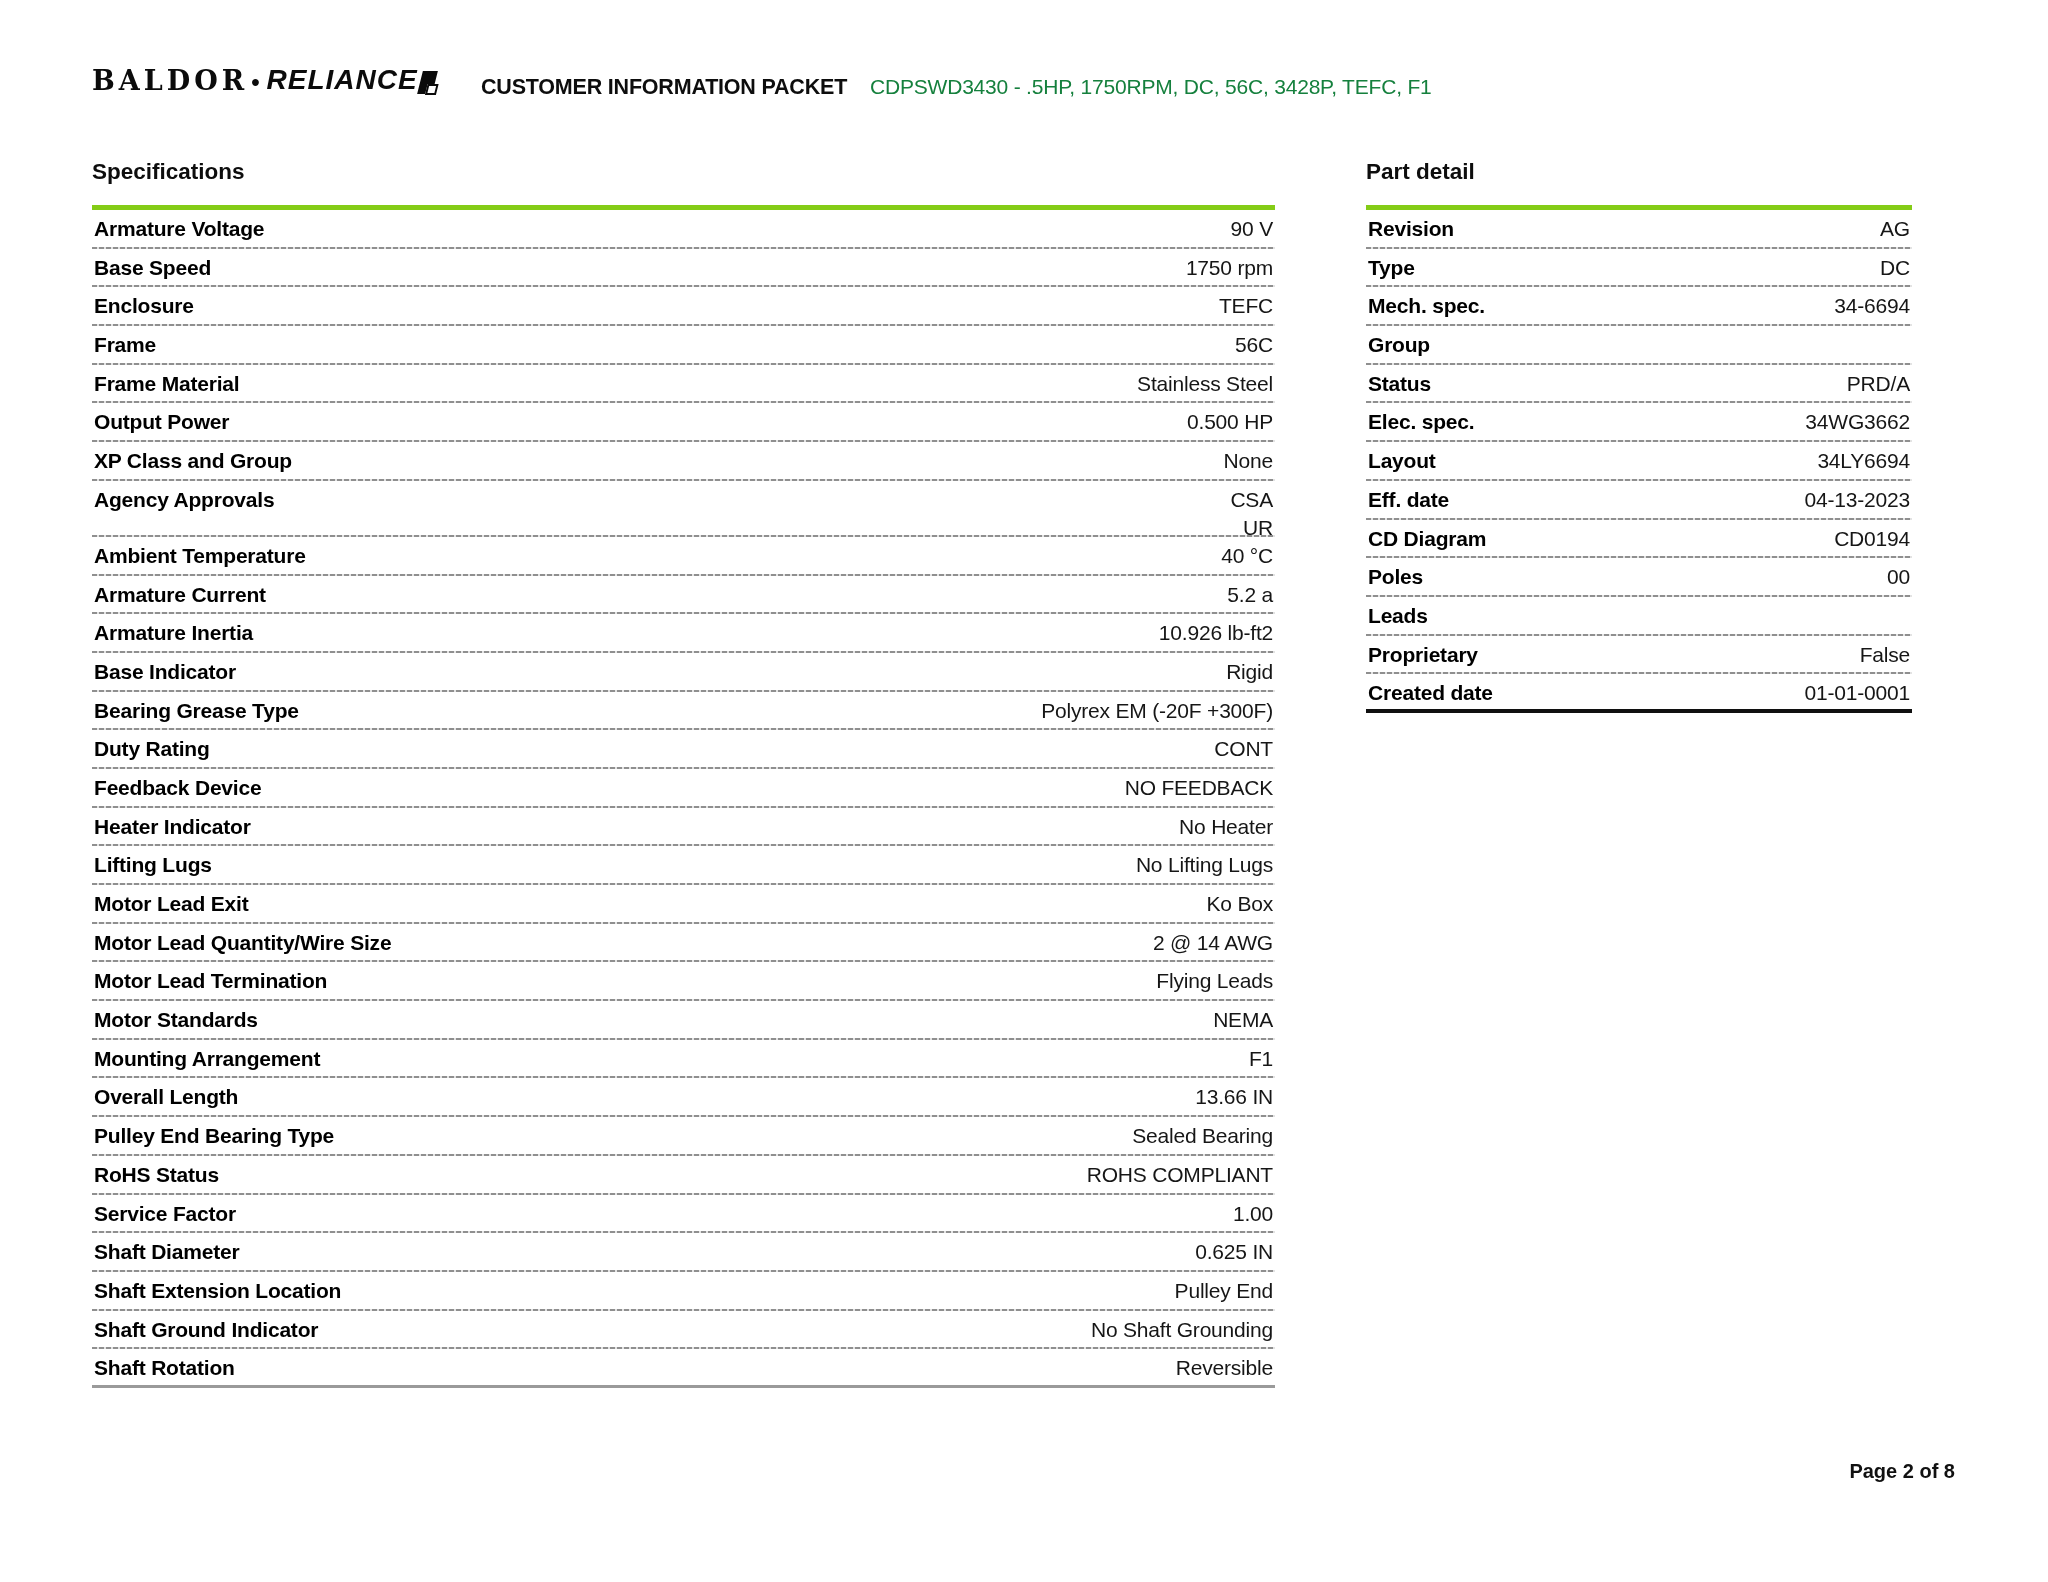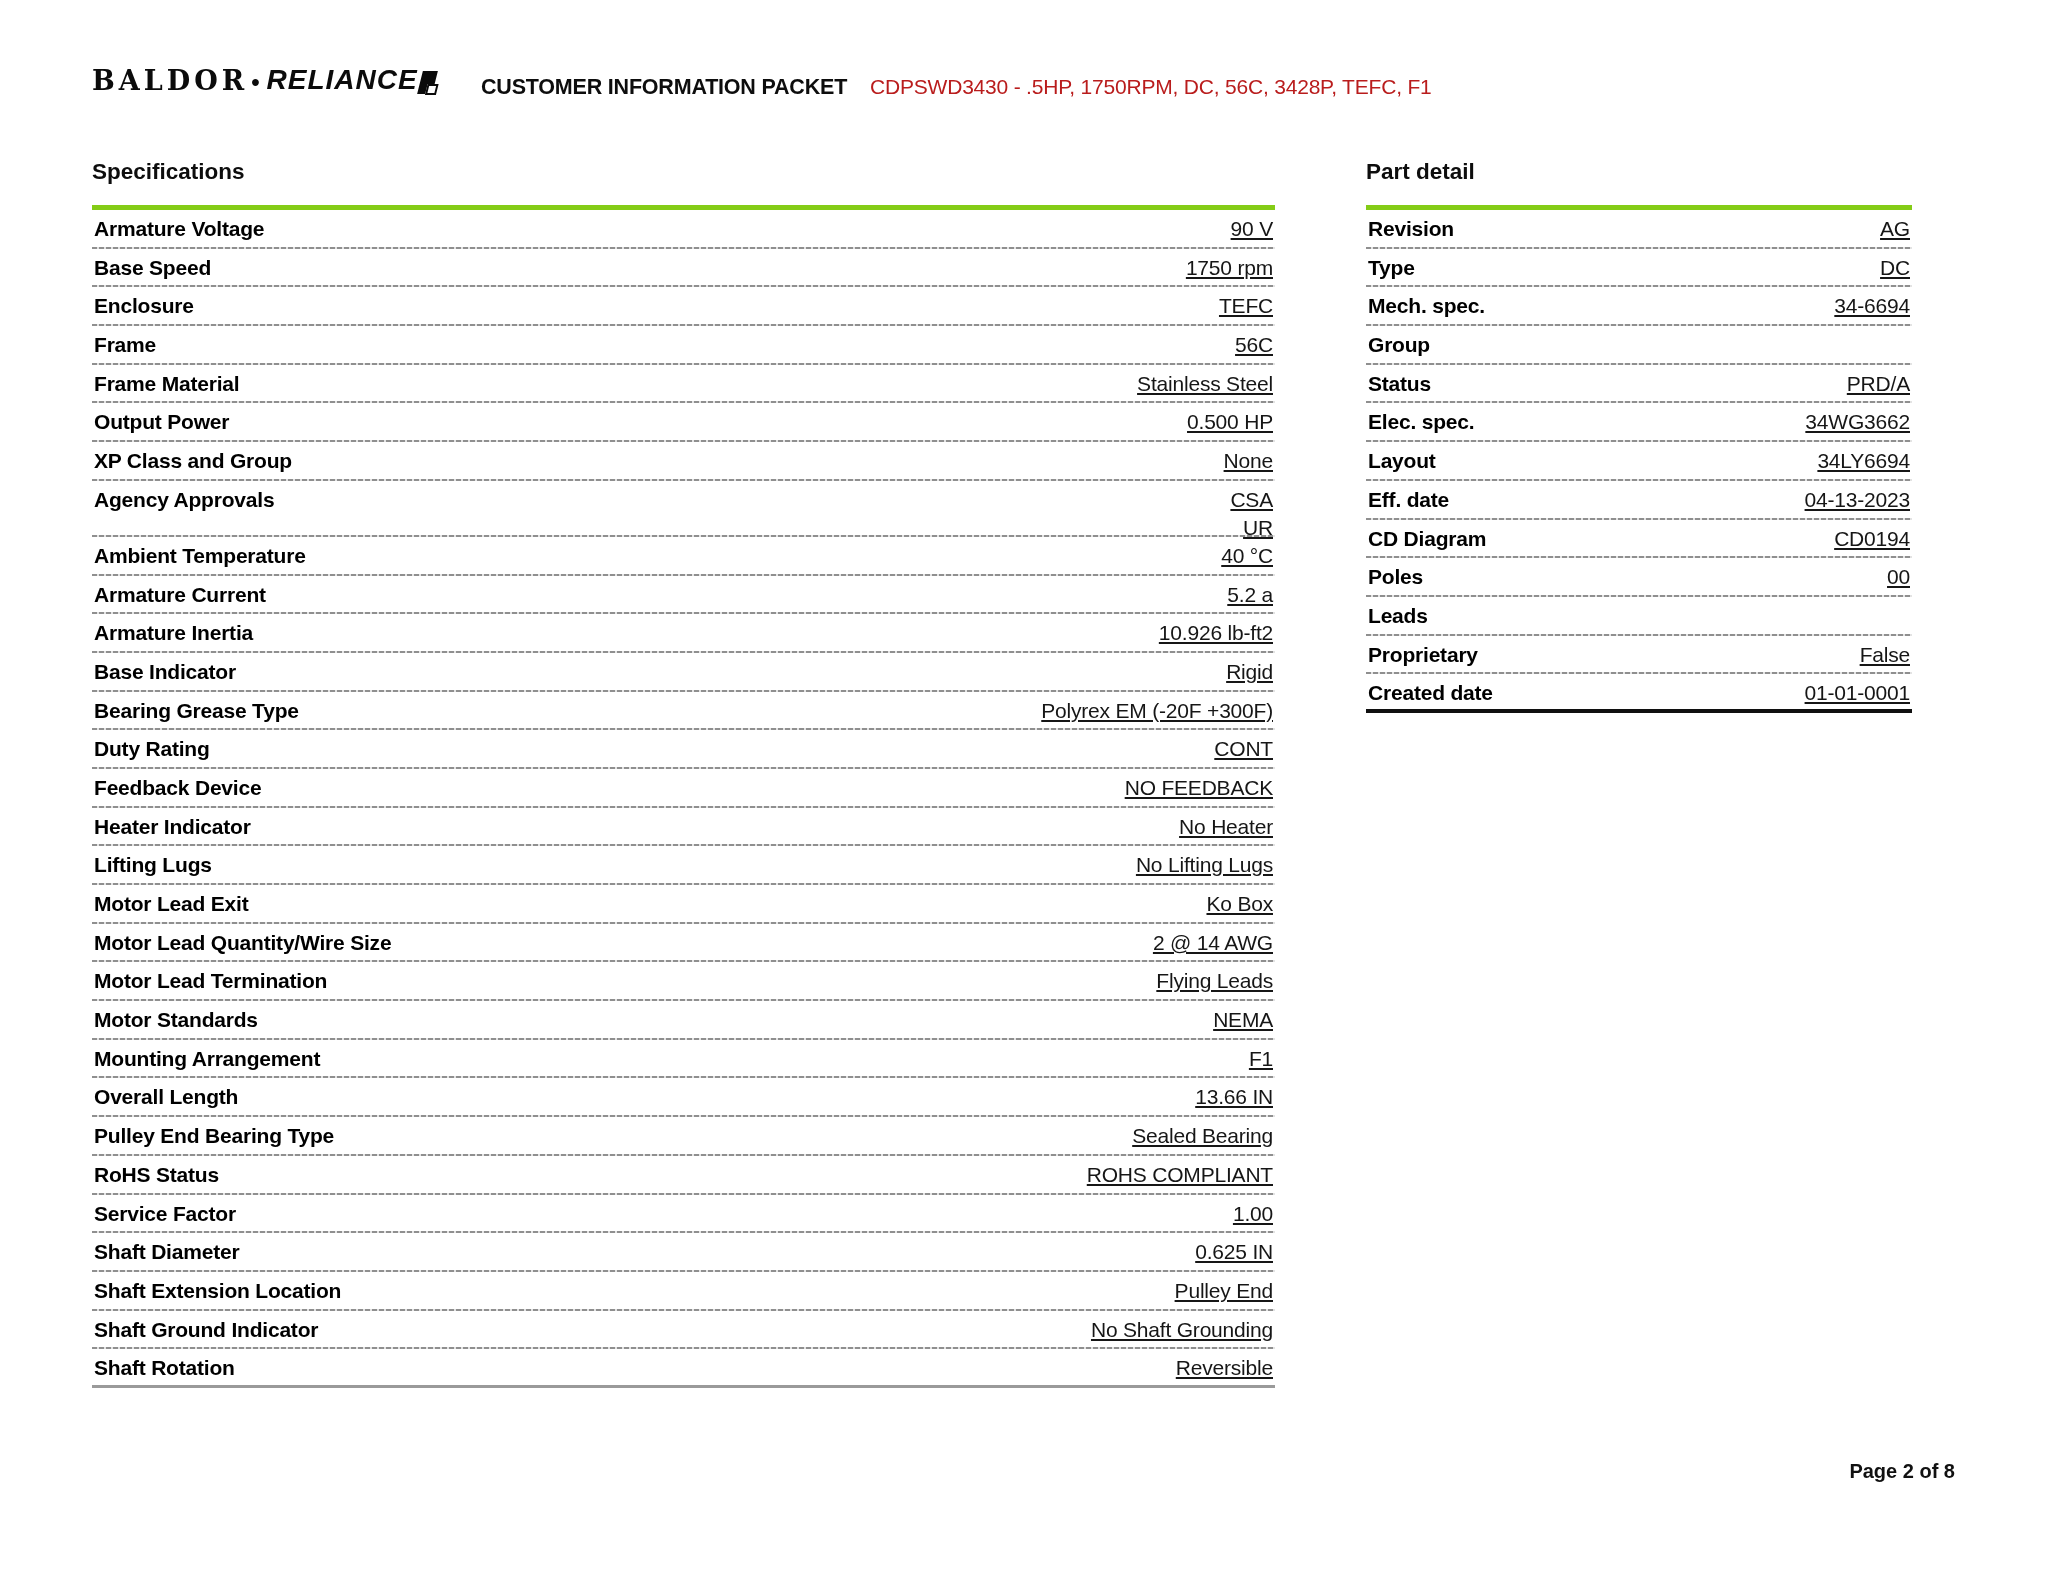--- a/index.html
+++ b/index.html
@@ -38,21 +38,21 @@
     position: absolute; right: -4px; bottom: -1px;
     width: 7px; height: 7px; background: #ffffff; border: 2px solid #0b0b0b;
   }
   .doc-title {
     position: absolute; left: 481px; top: 74px;
     font-size: 21.5px; font-weight: 800; letter-spacing: -0.2px;
     color: #0d0d0d; line-height: 26px; white-space: nowrap;
   }
   .product-line {
     position: absolute; left: 870px; top: 74px;
-    font-size: 21px; font-weight: 400; color: #b91c1c;
+    font-size: 21px; font-weight: 400; color: #15803d;
     line-height: 26px; white-space: nowrap; letter-spacing: -0.2px;
   }
 
   
   .col { position: absolute; top: 158px; }
   .col-specs { left: 92px;  width: 1183px; }
   .col-part  { left: 1366px; width: 546px; }
   .col-title {
     font-size: 22.5px; font-weight: 700; color: #0d0d0d;
     line-height: 28px; margin-bottom: 19px;
@@ -73,21 +73,21 @@
   .col-part  .row:last-child::after { background: #101010; height: 4px; }
 
   .lbl {
     font-weight: 700; color: #000;
     font-size: 21px; line-height: 38.7px; height: 38.7px;
     white-space: nowrap; letter-spacing: -0.2px; padding-left: 2px;
   }
   .val { display: flex; flex-direction: column; align-items: flex-end; }
   .vline {
     font-size: 21px; line-height: 38.7px; height: 28px;
-    white-space: nowrap; color: #161616; letter-spacing: -0.2px; padding-right: 2px; text-decoration: underline;
+    white-space: nowrap; color: #161616; letter-spacing: -0.2px; padding-right: 2px;
   }
 
   
   .page-footer {
     position: absolute; top: 1458px; right: 93px;
     font-size: 20px; font-weight: 600; color: #111;
     line-height: 26px; white-space: nowrap;
   }
 </style>
 </head>

